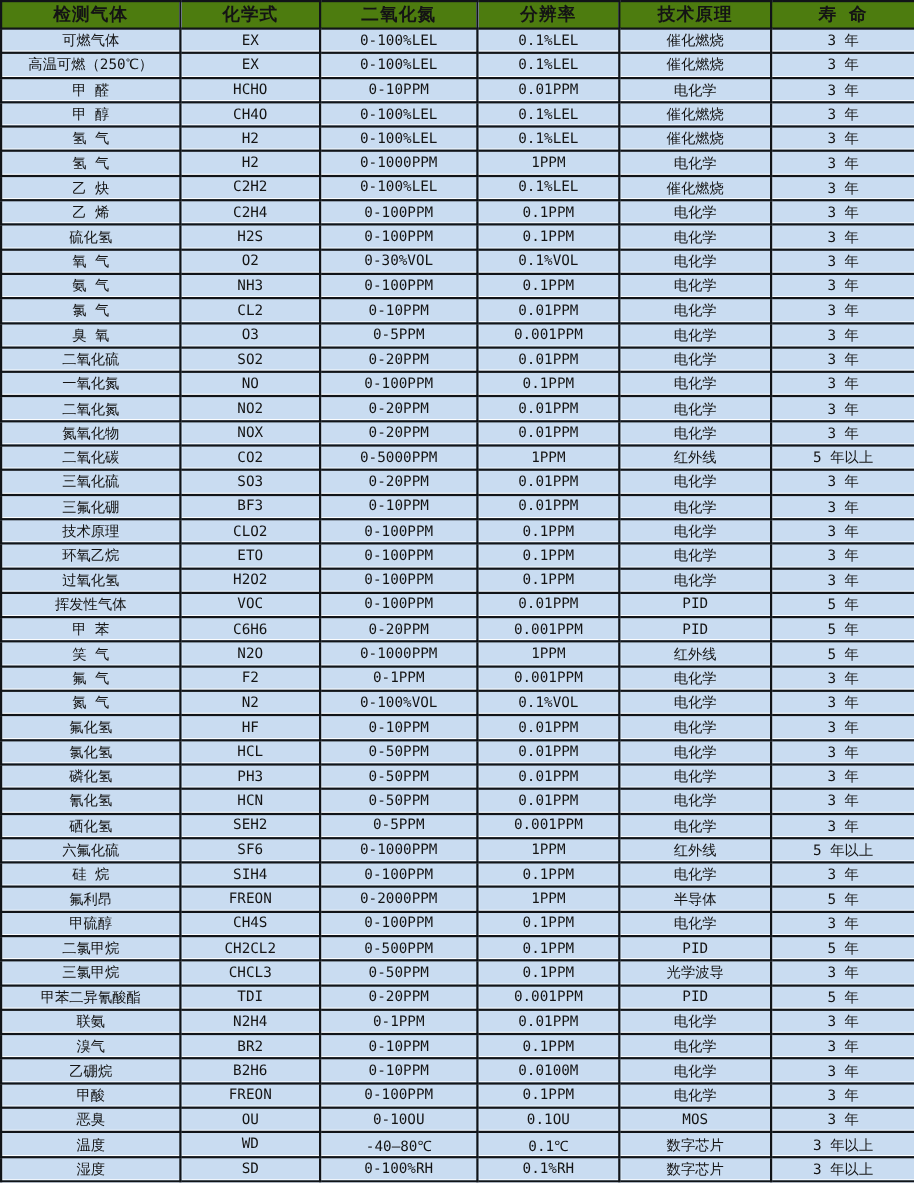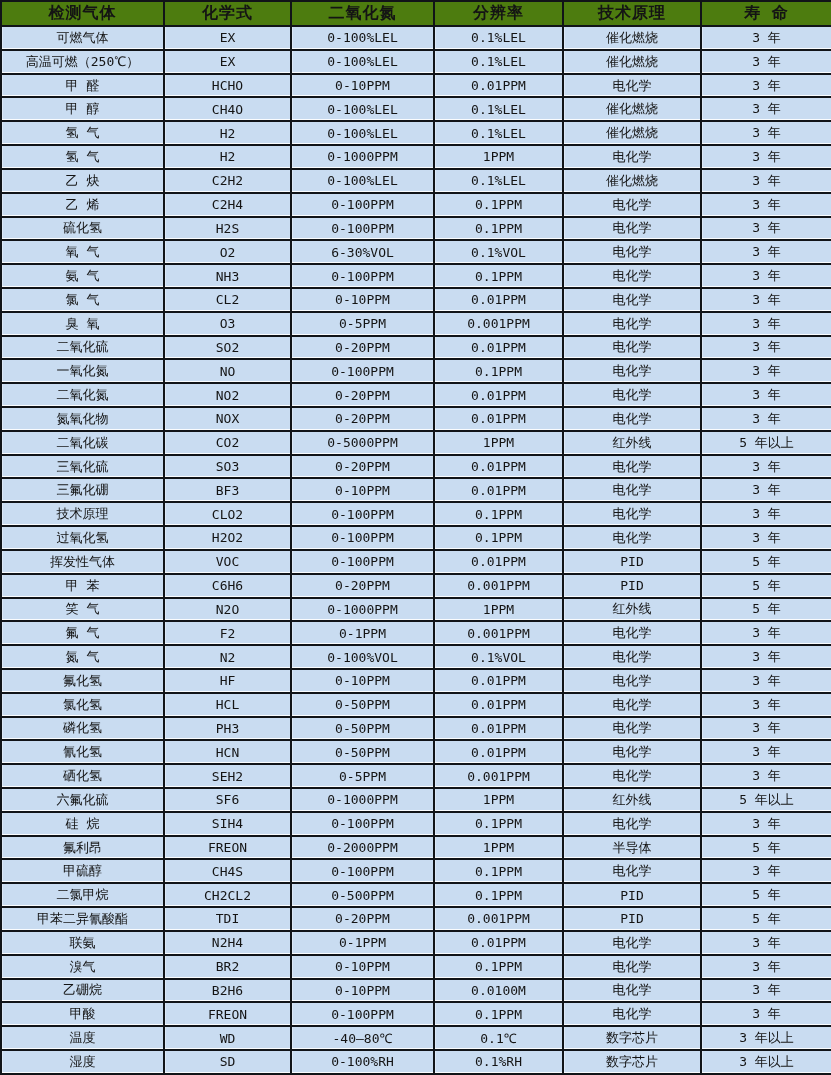--- a/index.html
+++ b/index.html
@@ -130,21 +130,21 @@
         <td>硫化氢</td>
         <td>H2S</td>
         <td>0-100PPM</td>
         <td>0.1PPM</td>
         <td>电化学</td>
         <td>3 年</td>
       </tr>
       <tr>
         <td>氧 气</td>
         <td>O2</td>
-        <td>6-30%VOL</td>
+        <td>0-30%VOL</td>
         <td>0.1%VOL</td>
         <td>电化学</td>
         <td>3 年</td>
       </tr>
       <tr>
         <td>氨 气</td>
         <td>NH3</td>
         <td>0-100PPM</td>
         <td>0.1PPM</td>
         <td>电化学</td>
@@ -224,20 +224,28 @@
       </tr>
       <tr>
         <td>技术原理</td>
         <td>CLO2</td>
         <td>0-100PPM</td>
         <td>0.1PPM</td>
         <td>电化学</td>
         <td>3 年</td>
       </tr>
       <tr>
+        <td>环氧乙烷</td>
+        <td>ETO</td>
+        <td>0-100PPM</td>
+        <td>0.1PPM</td>
+        <td>电化学</td>
+        <td>3 年</td>
+      </tr>
+      <tr>
         <td>过氧化氢</td>
         <td>H2O2</td>
         <td>0-100PPM</td>
         <td>0.1PPM</td>
         <td>电化学</td>
         <td>3 年</td>
       </tr>
       <tr>
         <td>挥发性气体</td>
         <td>VOC</td>
@@ -352,20 +360,28 @@
       </tr>
       <tr>
         <td>二氯甲烷</td>
         <td>CH2CL2</td>
         <td>0-500PPM</td>
         <td>0.1PPM</td>
         <td>PID</td>
         <td>5 年</td>
       </tr>
       <tr>
+        <td>三氯甲烷</td>
+        <td>CHCL3</td>
+        <td>0-50PPM</td>
+        <td>0.1PPM</td>
+        <td>光学波导</td>
+        <td>3 年</td>
+      </tr>
+      <tr>
         <td>甲苯二异氰酸酯</td>
         <td>TDI</td>
         <td>0-20PPM</td>
         <td>0.001PPM</td>
         <td>PID</td>
         <td>5 年</td>
       </tr>
       <tr>
         <td>联氨</td>
         <td>N2H4</td>
@@ -389,20 +405,28 @@
         <td>0.0100M</td>
         <td>电化学</td>
         <td>3 年</td>
       </tr>
       <tr>
         <td>甲酸</td>
         <td>FREON</td>
         <td>0-100PPM</td>
         <td>0.1PPM</td>
         <td>电化学</td>
+        <td>3 年</td>
+      </tr>
+      <tr>
+        <td>恶臭</td>
+        <td>OU</td>
+        <td>0-10OU</td>
+        <td>0.1OU</td>
+        <td>MOS</td>
         <td>3 年</td>
       </tr>
       <tr>
         <td>温度</td>
         <td>WD</td>
         <td>-40—80℃</td>
         <td>0.1℃</td>
         <td>数字芯片</td>
         <td>3 年以上</td>
       </tr>

